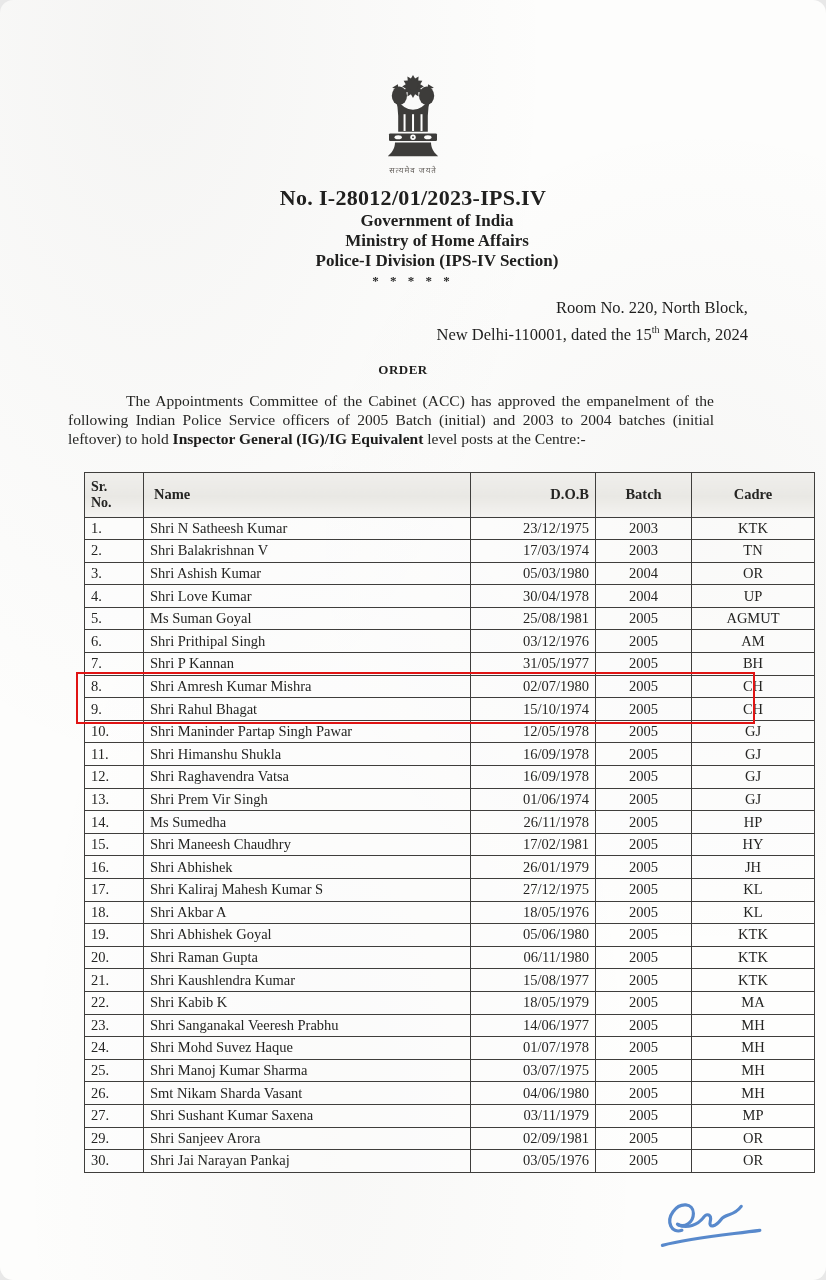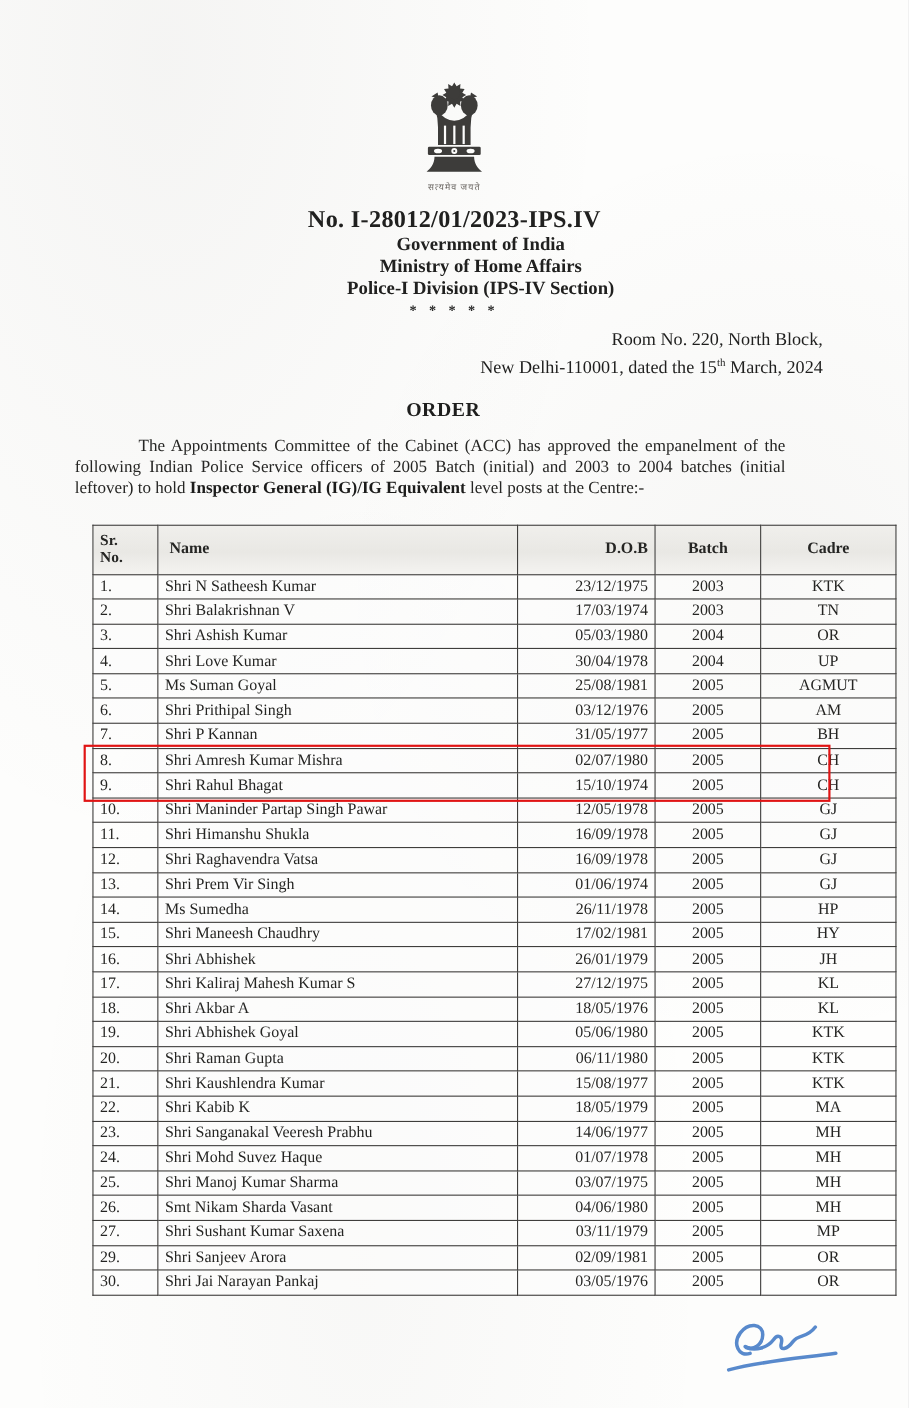--- a/index.html
+++ b/index.html
@@ -8,35 +8,36 @@
     width:826px;height:1280px;
     margin:0 auto;
     background:#fdfdfc;
     background-image:
       radial-gradient(ellipse at 18% 4%, rgba(90,85,80,.05), transparent 42%),
       radial-gradient(ellipse at 85% 42%, rgba(90,85,80,.04), transparent 40%),
       radial-gradient(ellipse at 40% 90%, rgba(90,85,80,.03), transparent 45%);
     overflow:hidden;
     font-family:"Liberation Serif","DejaVu Serif",serif;
     color:#222;
+    border-radius:13px;
   }
   .letterhead{padding-top:74px;text-align:center;}
   .emblem{display:inline-block;line-height:0;}
   .emblem .motto{
     display:block;line-height:10px;font-size:8px;color:#4a4540;
     letter-spacing:1px;margin-top:2px;opacity:.85;
   }
   .ref-no{margin-top:8px;font-size:22px;font-weight:bold;letter-spacing:.3px;color:#20201f;}
   .org-line{font-size:17px;font-weight:bold;line-height:20px;color:#20201f;padding-left:48px;}
   .stars{font-size:13px;font-weight:bold;letter-spacing:4px;margin-top:2px;color:#2a2a2a;}
   .address-block{margin:8px 78px 0 0;text-align:right;font-weight:normal;font-size:16.5px;line-height:22px;color:#1f1f1e;}
   .address-block sup{font-size:10px;}
   .order-heading{
     margin:16px 20px 0 0;text-align:center;
-    font-size:18px;font-weight:bold;letter-spacing:.5px;color:#1e1e1d;
+    font-size:13px;font-weight:bold;letter-spacing:.5px;color:#1e1e1d;
   }
   .body-par{
     margin:13px 112px 0 68px;
     font-size:15.5px;line-height:19px;text-align:justify;
     text-indent:58px;color:#262624;
   }
   .body-par strong{color:#1c1c1b;}
   .table-wrap{position:relative;margin:24px 81px 0 84px;}
   table.officer-table{
     width:100%;border-collapse:collapse;table-layout:fixed;

